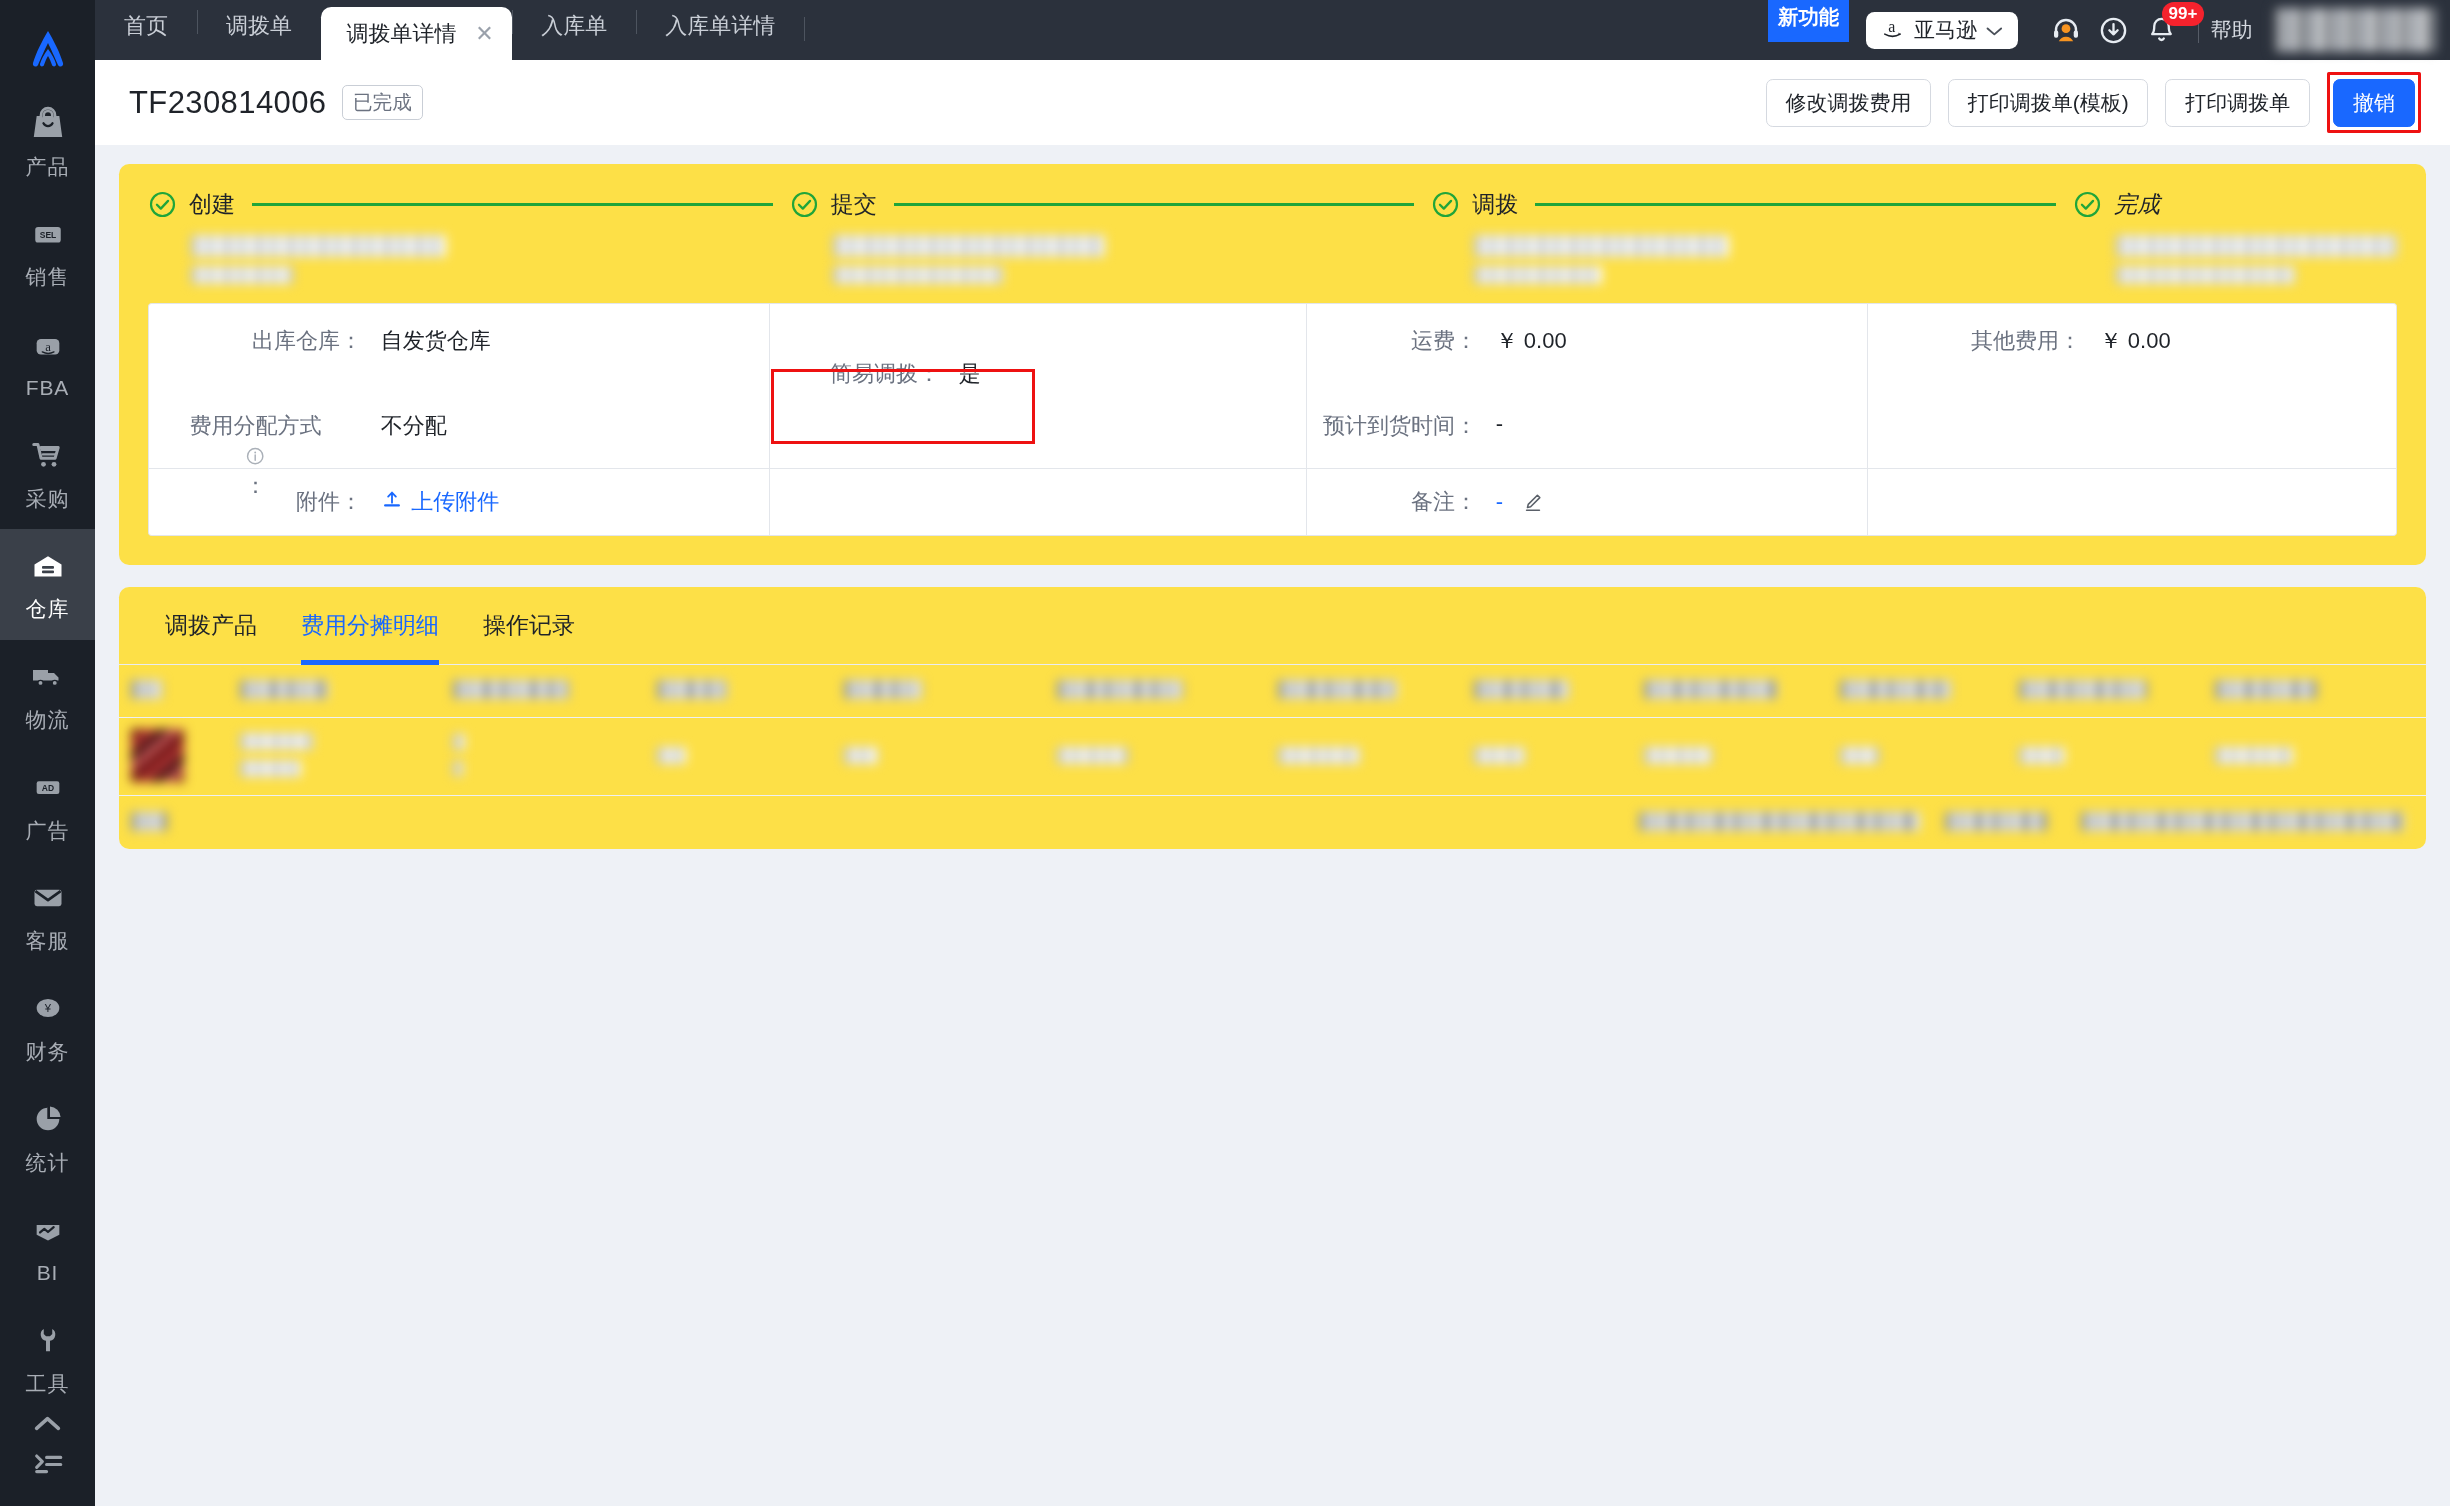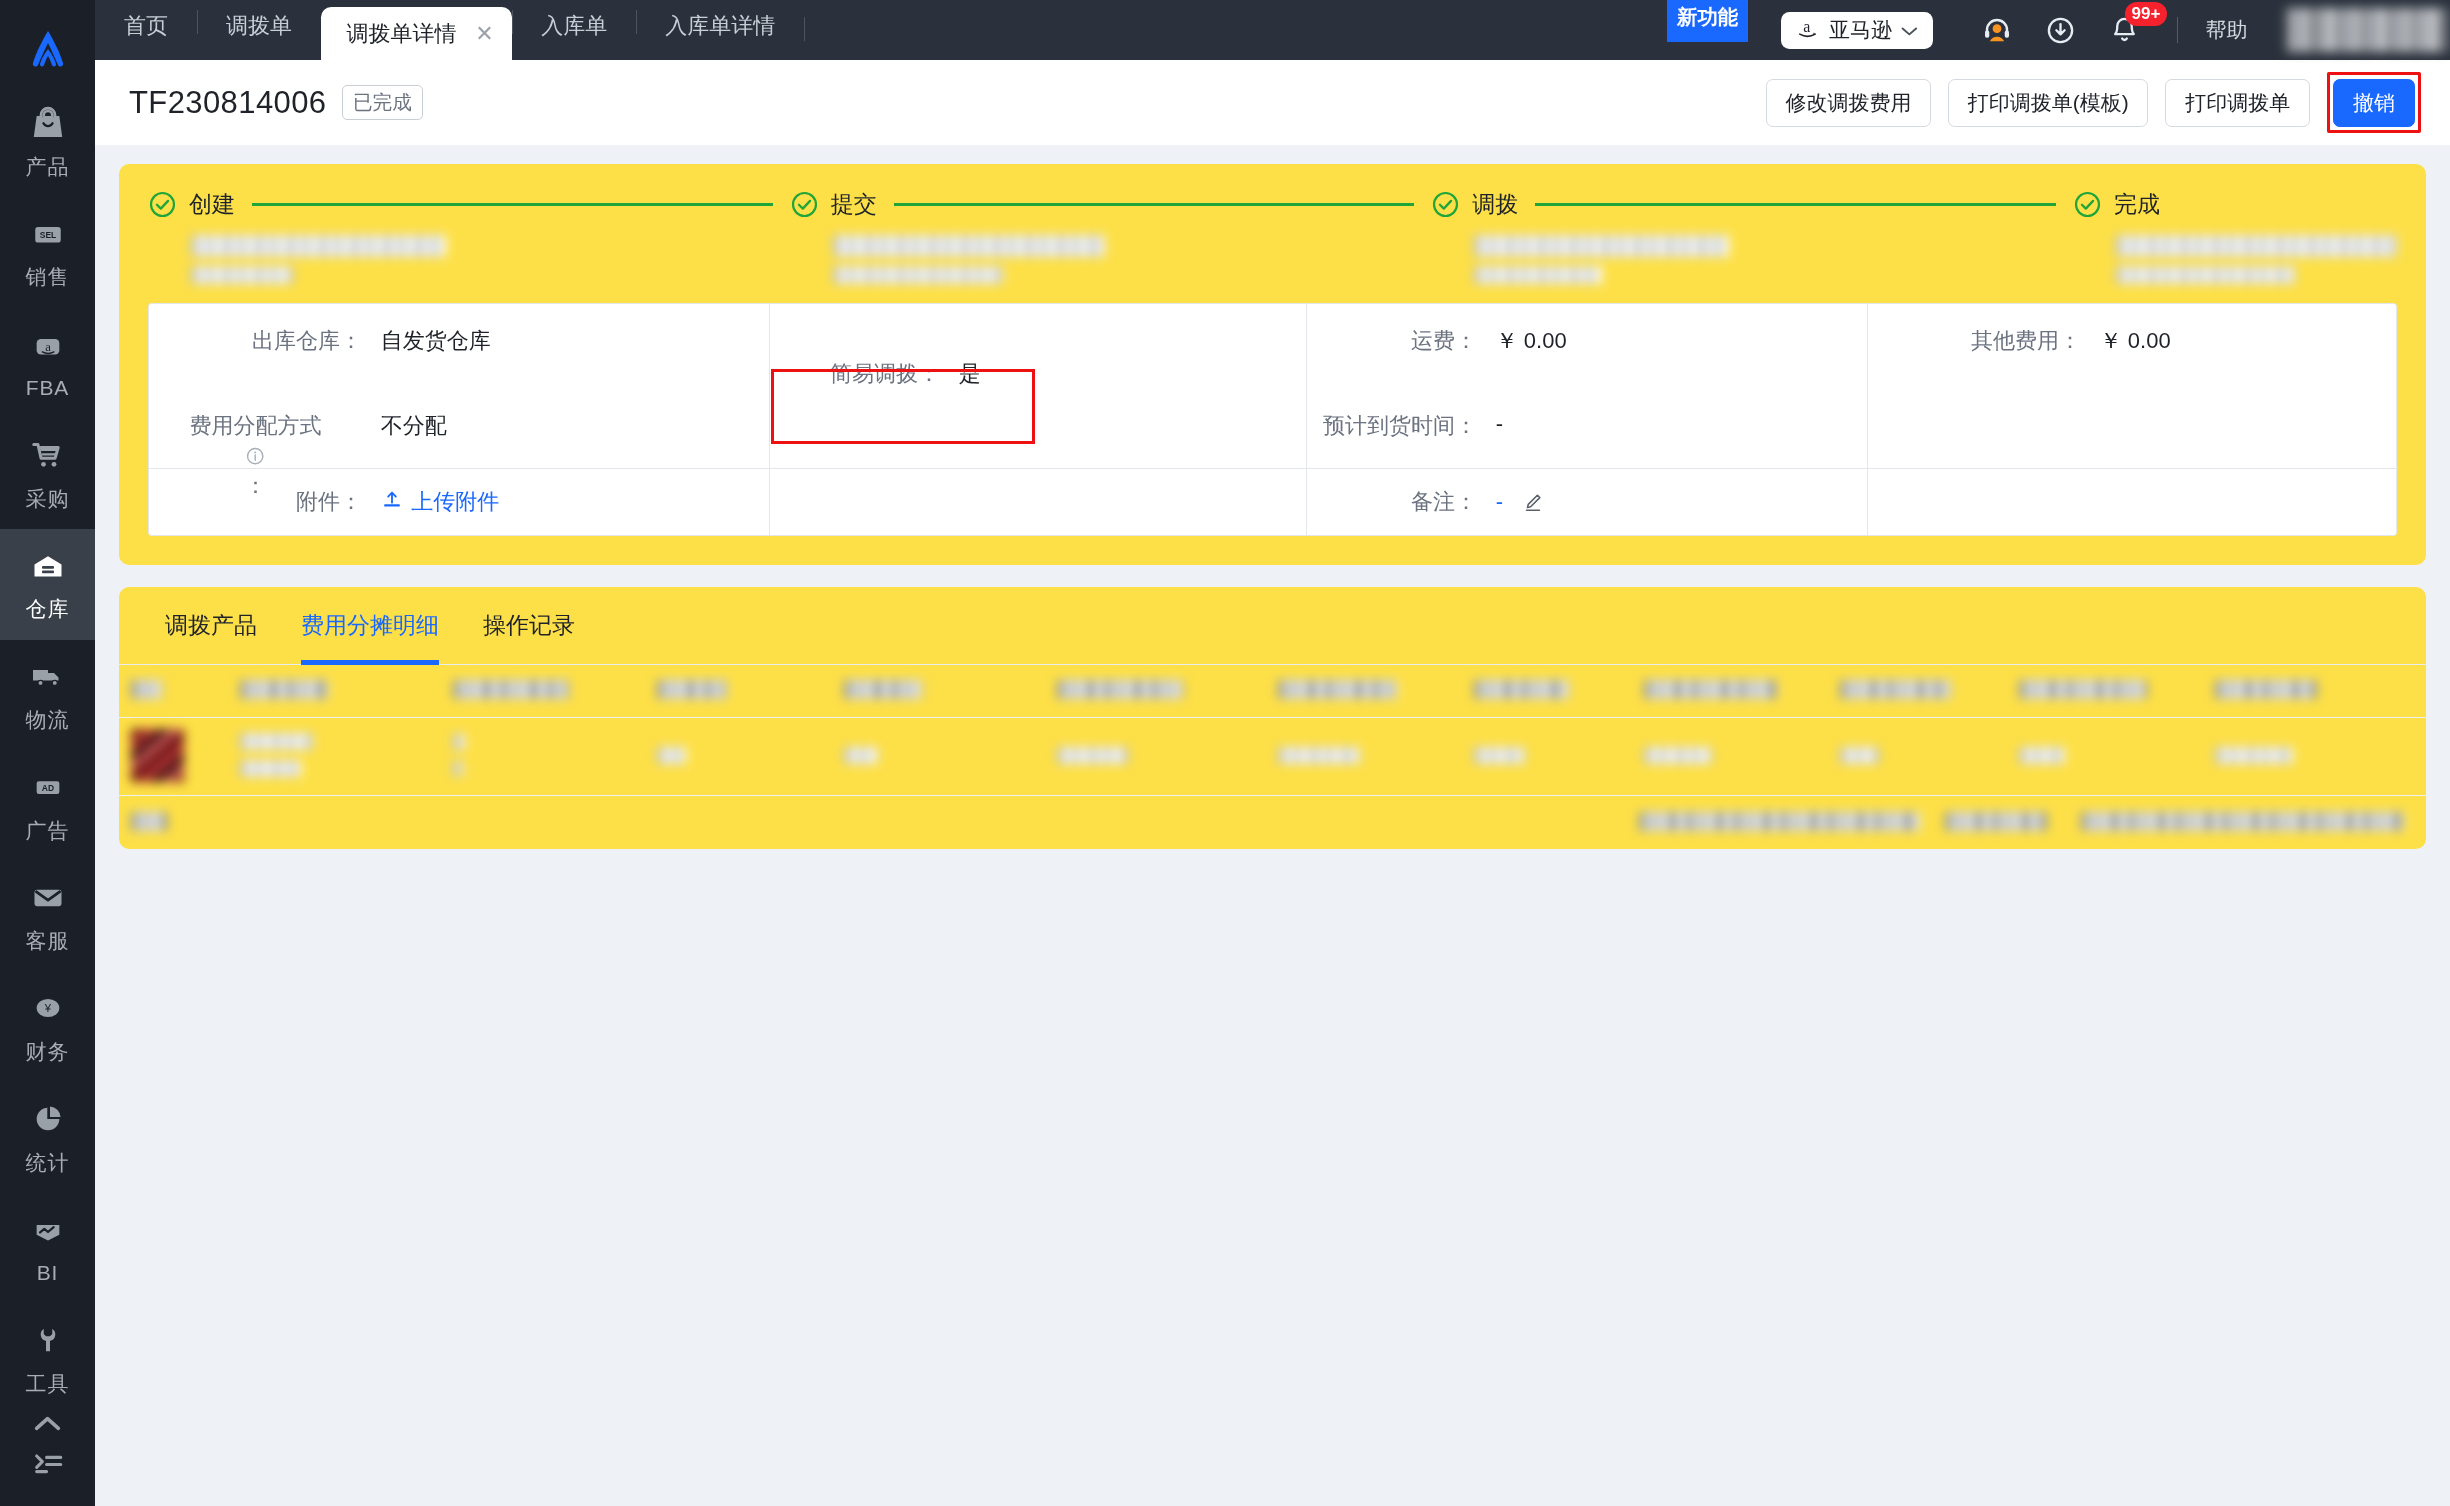--- a/index.html
+++ b/index.html
@@ -52,21 +52,21 @@
   }
   .tab.active {
     background: #ffffff; color: #1f2329;
     border-radius: 10.2px 10.2px 0 0; height: 53px; margin-bottom: 0;
     padding: 0 18.7px 0 25.5px; align-self: flex-end;
   }
   .tab.active::before { display: none; }
   .tab-close { margin-left: 18.7px; color: #9aa1ab; font-size: 22px; }
   .tab-sep-end { width: 0.9px; height: 24px; background: #4d545f; margin-bottom: 18.7px; }
 
-  .topbar-right { margin-left: auto; display: flex; align-items: center; height: 60px; padding-right: 4px; gap: 16px; }
+  .topbar-right { margin-left: auto; display: flex; align-items: center; height: 60px; padding-right: 15px; gap: 0; }
   .newfeature {
     background: #1968ff; color: #fff; font-size: 20.4px; font-weight: 600;
     padding: 5.1px 10.2px 12px; margin-right: 17px; align-self: flex-start;
     position: relative; line-height: 1.2;
   }
   .newfeature::after{
     content:""; position:absolute; left:0; right:0; bottom:0px; height:0;
     border-left: 32px solid #1968ff; border-right: 32px solid #1968ff;
     border-bottom: 8.5px solid transparent;
   }
@@ -475,21 +475,21 @@
               </span>
               <span class="step-label">调拨</span>
               <span class="step-line"></span>
             </div>
             <div class="step-sub">
               <span class="blur bl-l" style="width:255px;height:22px;"></span><br>
               <span class="blur bl-l" style="width:128px;height:18.7px;margin-top:5.1px;"></span>
             </div>
           </div>
 
-          <div class="step" style="flex:0 0 auto;">
+          <div class="step" style="flex:0 0 auto;font-style:italic;">
             <div class="step-head">
               <span class="step-ico">
                 <svg width="29" height="29" viewBox="0 0 24 24">
                     <circle cx="12" cy="12" r="9.5" fill="none" stroke="#20a53a" stroke-width="1.8"></circle>
                     <path d="M7.4 12.2l3.2 3.2 6-6.4" fill="none" stroke="#20a53a" stroke-width="1.9" stroke-linecap="round" stroke-linejoin="round"></path>
                   </svg>
               </span>
               <span class="step-label">完成</span>
             </div>
             <div class="step-sub">

